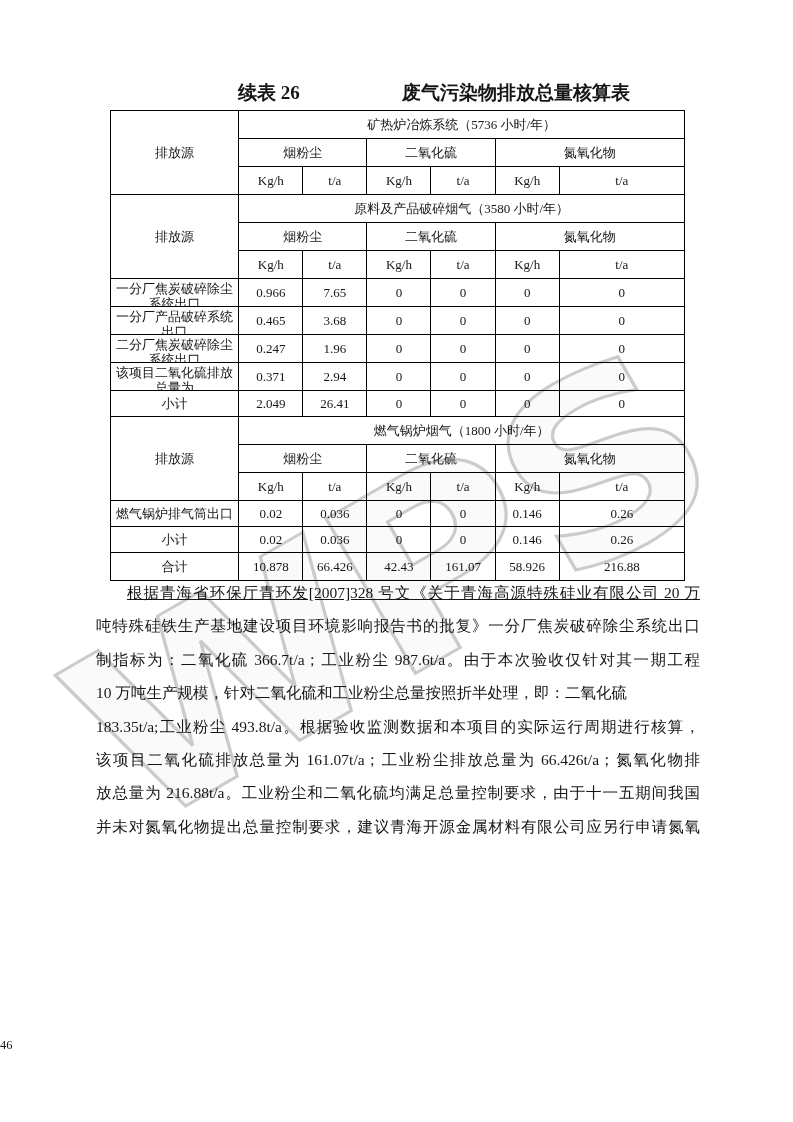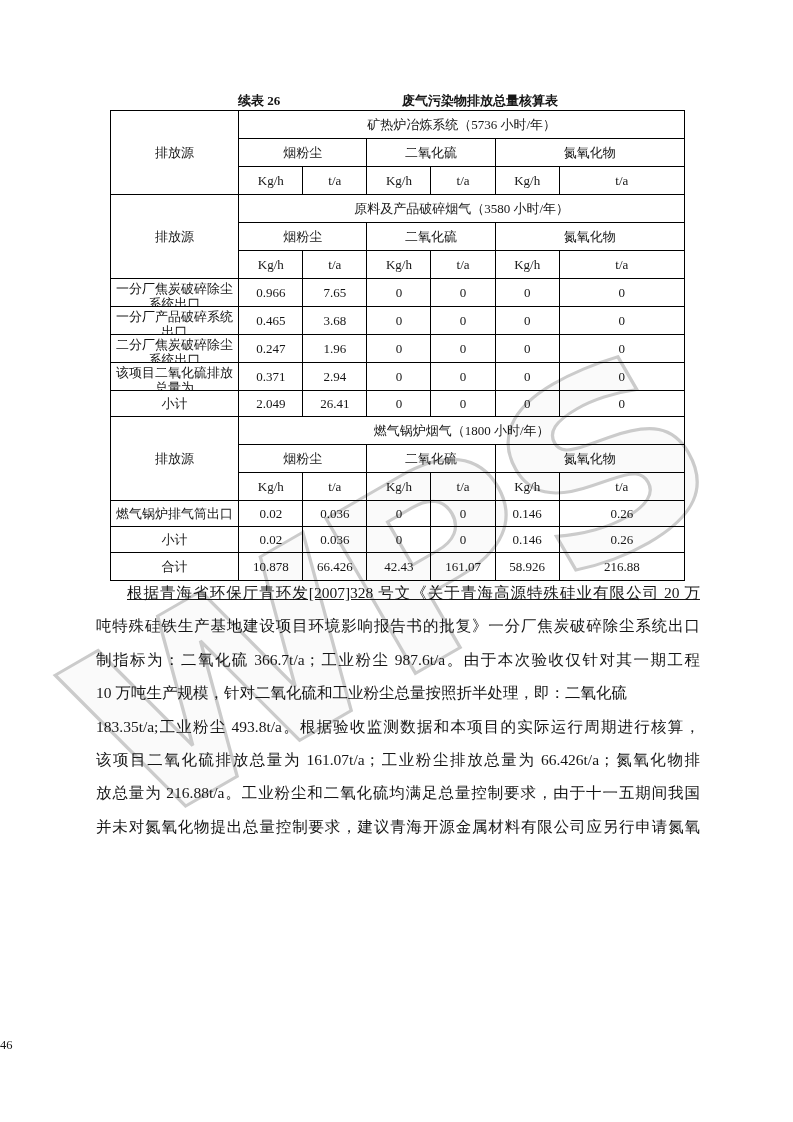--- a/index.html
+++ b/index.html
@@ -15,21 +15,21 @@
   }
   .watermark span{
     font-family:"DejaVu Sans","Liberation Sans",sans-serif;
     font-weight:bold;font-size:245px;letter-spacing:-6px;
     color:rgba(210,210,210,0.12);
     -webkit-text-stroke:3px #cbcbcb;
     transform:rotate(-30deg) scaleX(1.12);
     white-space:nowrap;
   }
   
-  .caption{position:absolute;left:110px;top:92px;width:576px;height:18px;z-index:1;font-weight:bold;font-size:13px;}
+  .caption{position:absolute;left:110px;top:80px;width:576px;height:18px;z-index:1;font-weight:bold;font-size:19px;}
   .caption .pre{position:absolute;left:128px;top:0;}
   .caption .ttl{position:absolute;left:292px;top:0;}
   
   .tblwrap{position:absolute;left:110px;top:110px;z-index:1;}
   table{border-collapse:collapse;table-layout:fixed;width:575px;background:transparent;}
   td{border:1px solid #000;text-align:center;vertical-align:middle;font-size:13px;padding:0;overflow:hidden;}
   tr.hr{height:28px;}
   tr.dr{height:26px;padding-left:36px;}
   tr.total{height:28px;font-weight:normal;font-size:13.5px;}
   td .clip{height:25px;overflow:hidden;line-height:15px;padding-top:2px;}

